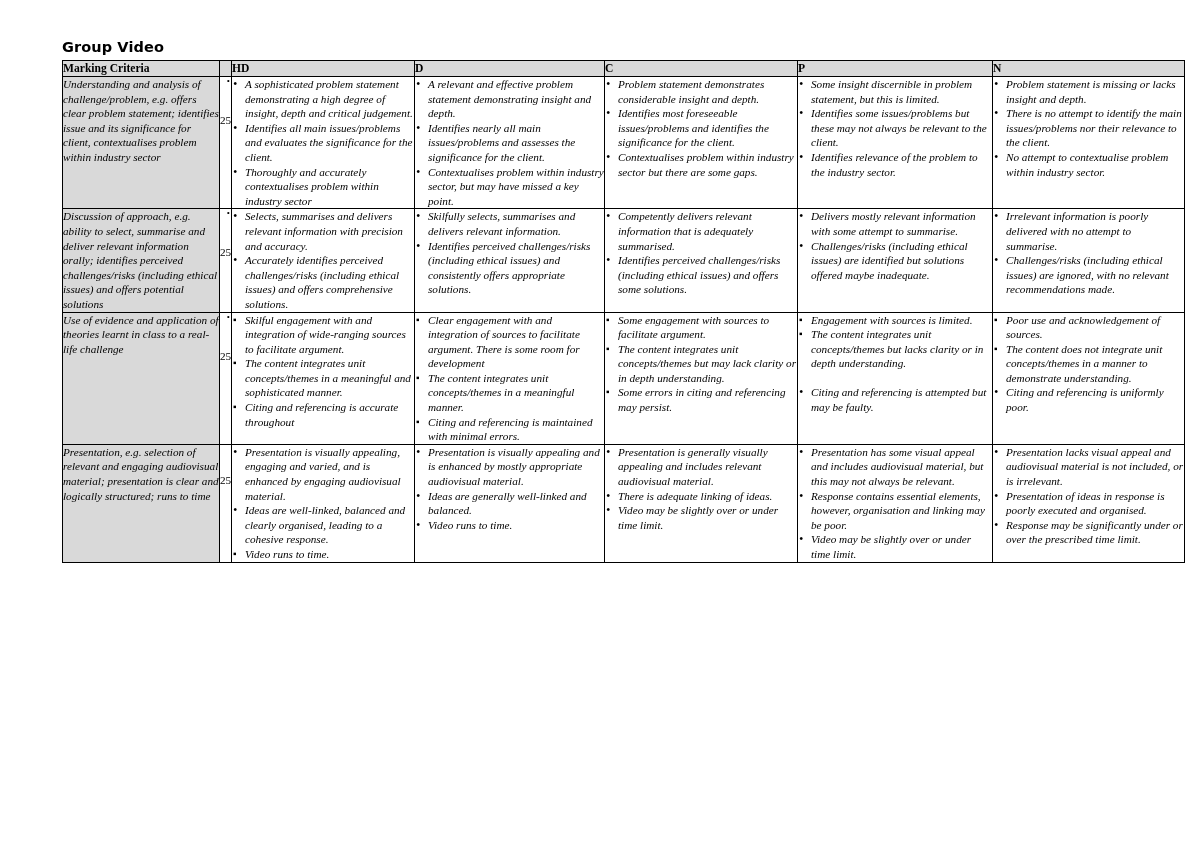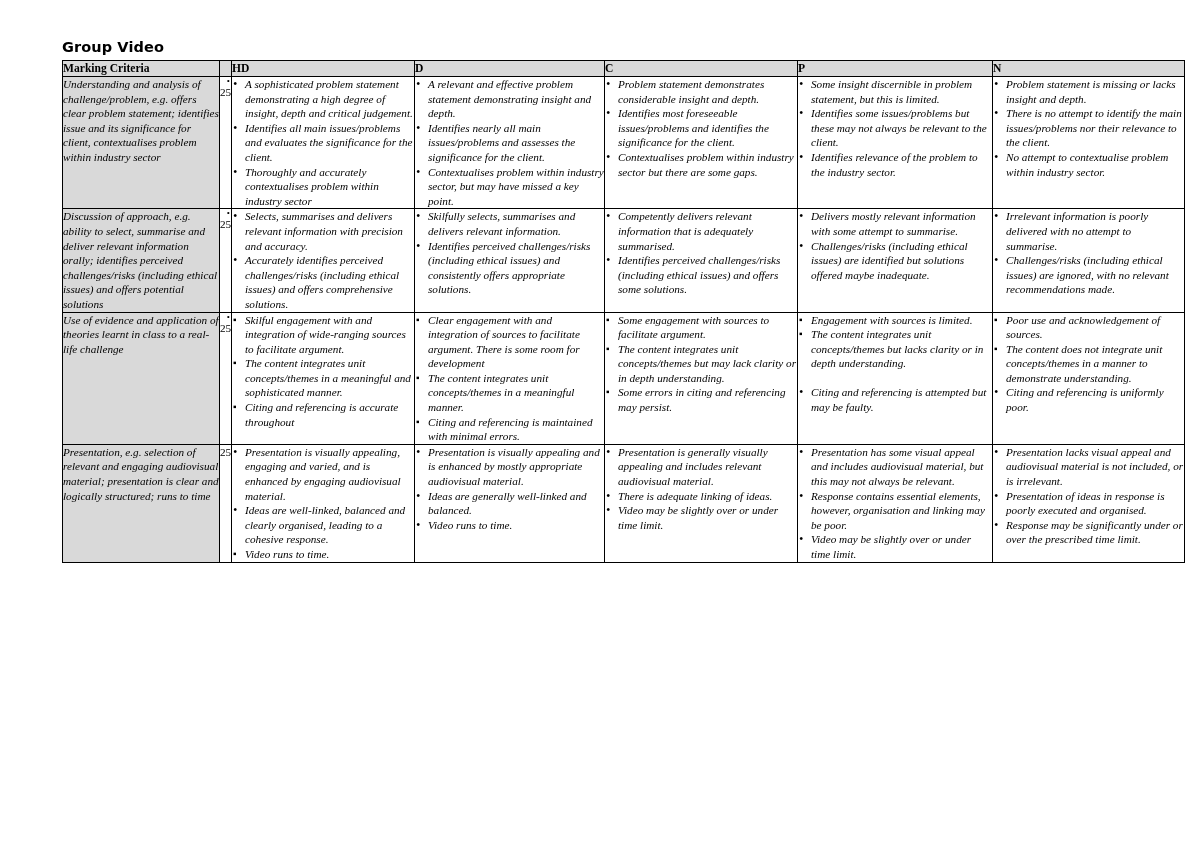--- a/index.html
+++ b/index.html
@@ -83,20 +83,21 @@
     display: block;
     font-size: 9px;
     line-height: 8px;
     text-align: right;
     padding-right: 1px;
   }
   td.marks .mk-val {
     display: block;
     text-align: center;
     padding-right: 1px;
+    margin-top: 28px;
   }
   td.level {
     font-size: 11.2px;
     line-height: 14.6px;
     padding: 3px 4px 3px 4px;
   }
   ul.blist {
     list-style: none;
     margin: 0;
     padding: 0;

